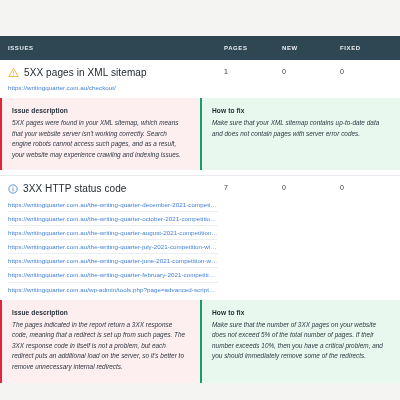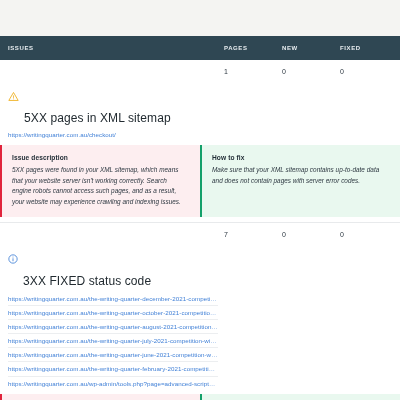--- a/index.html
+++ b/index.html
@@ -50,24 +50,23 @@
     background: #ffffff;
   }
   .issue-main { flex: 1 1 auto; min-width: 0; }
   .issue-title-line {
     display: flex;
     align-items: center;
     gap: 5px;
     padding-bottom: 3px;
   }
   .issue-title {
-    font-size: 12px;
+    font-size: 10px;
     color: #222b31;
     letter-spacing: 0.1px;
-    margin-top: 44px;
   }
   .icon-warning { width: 11px; height: 11px; flex: 0 0 11px; display:block; }
   .icon-info { width: 10px; height: 10px; flex: 0 0 10px; display:block; }
 
   .num-cell {
     width: 58px;
     flex: 0 0 58px;
     padding-left: 6px;
     font-size: 7px;
     color: #2b3640;
@@ -181,21 +180,21 @@
     <div class="row-sep"></div>
 
     <div class="issue-row">
       <div class="issue-main">
         <div class="issue-title-line">
           <svg class="icon-info" viewBox="0 0 24 24">
             <circle cx="12" cy="12" r="10" fill="none" stroke="#3f7fd6" stroke-width="2"></circle>
             <rect x="11" y="10.3" width="2" height="7" fill="#3f7fd6"></rect>
             <rect x="11" y="6.3" width="2" height="2" fill="#3f7fd6"></rect>
           </svg>
-          <span class="issue-title">3XX FIXED status code</span>
+          <span class="issue-title">3XX HTTP status code</span>
         </div>
         <ul class="url-list">
           <li class="url-item">
             <a class="url-link" href="#">https://writingquarter.com.au/the-writing-quarter-december-2021-competition-winner/</a>
           </li>
           <li class="url-item">
             <a class="url-link" href="#">https://writingquarter.com.au/the-writing-quarter-october-2021-competition-winner/</a>
           </li>
           <li class="url-item">
             <a class="url-link" href="#">https://writingquarter.com.au/the-writing-quarter-august-2021-competition-winner/</a>

